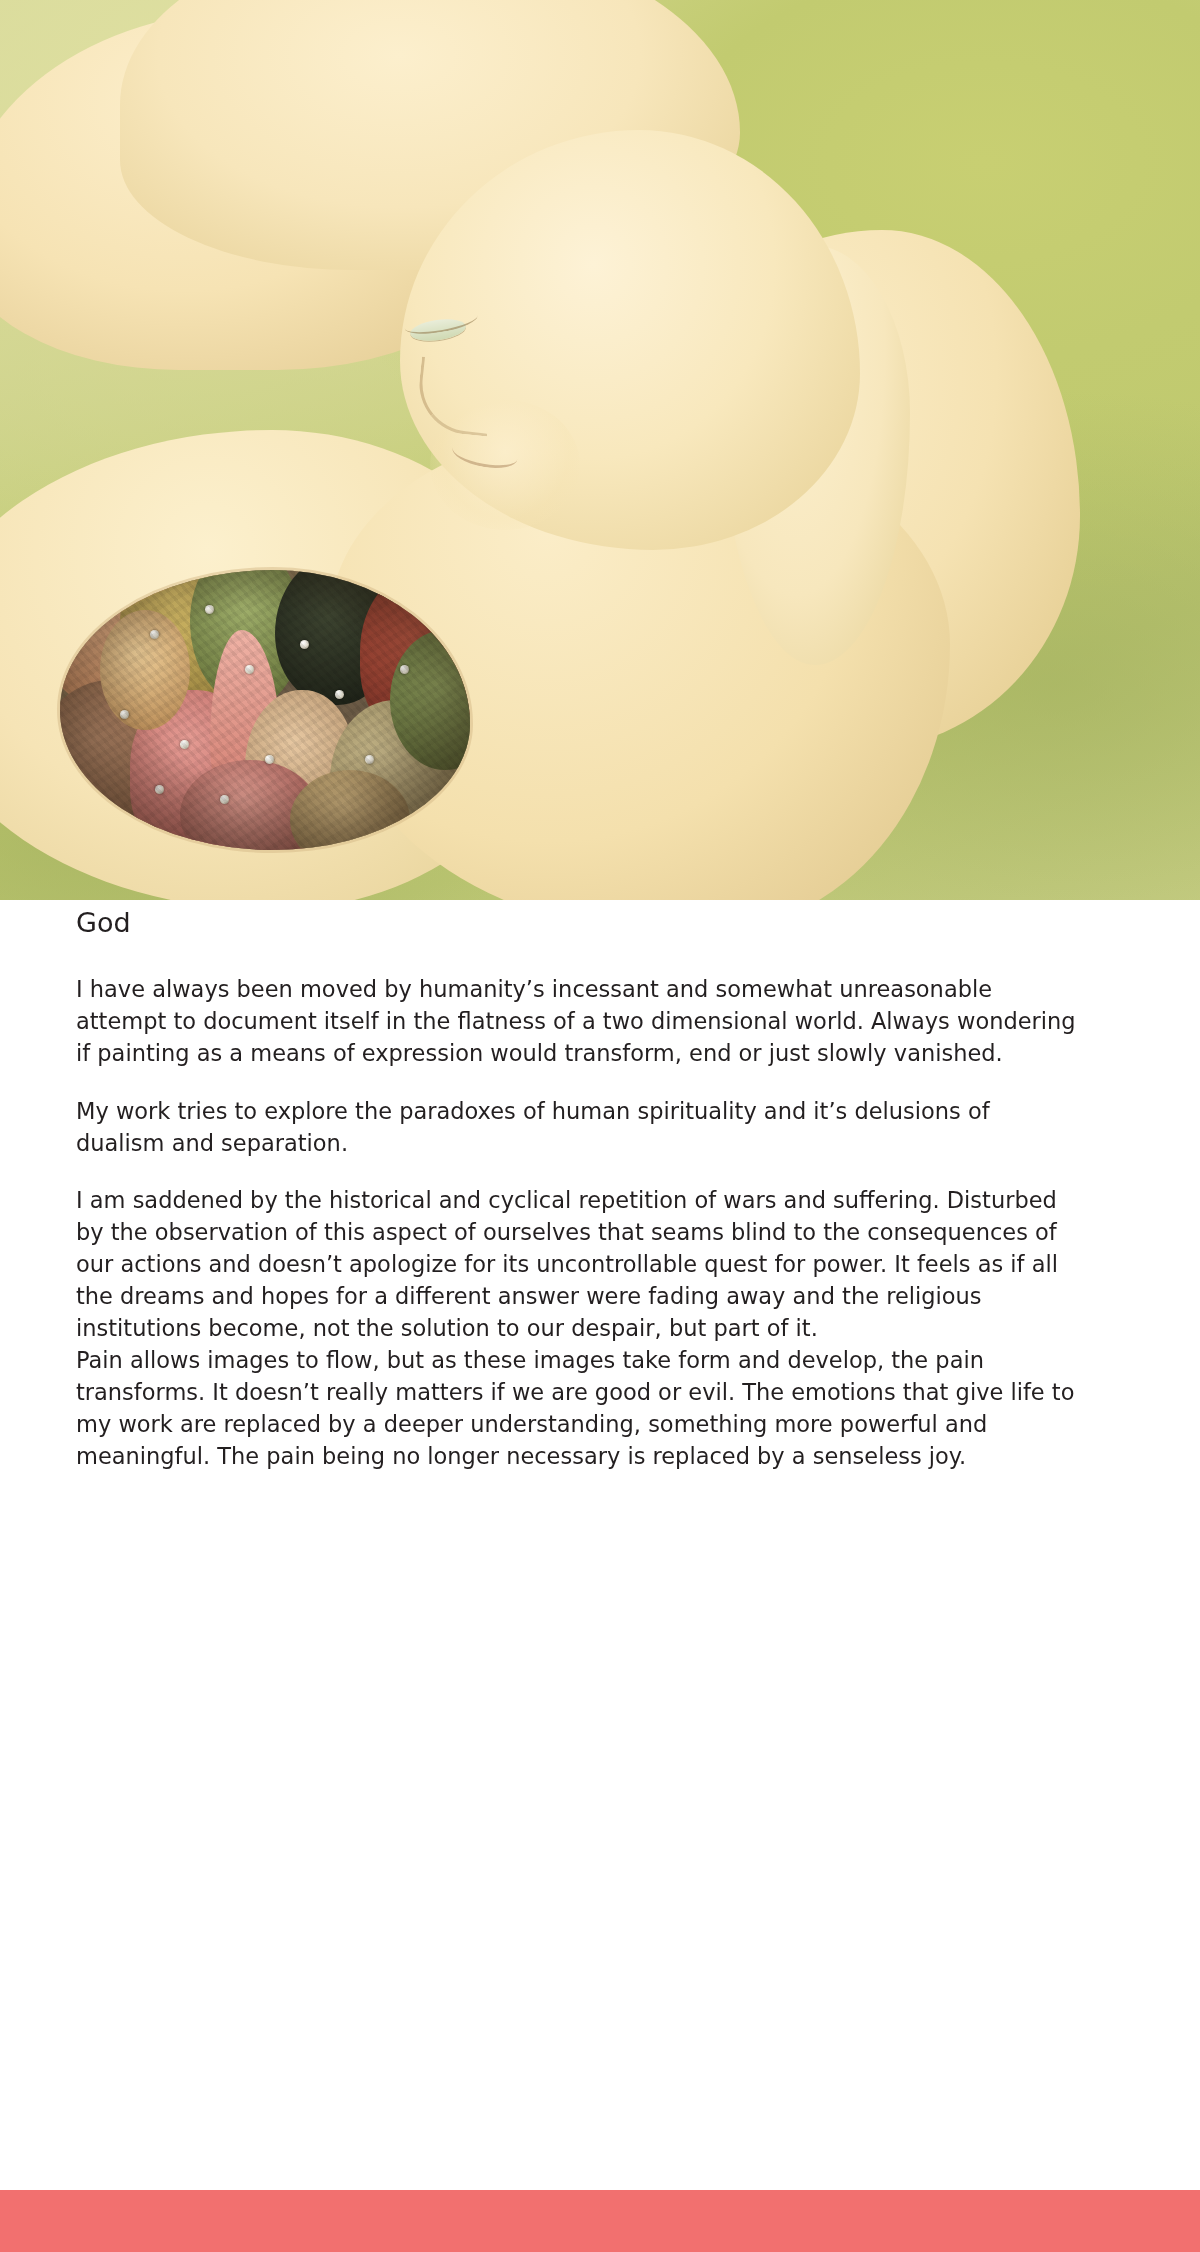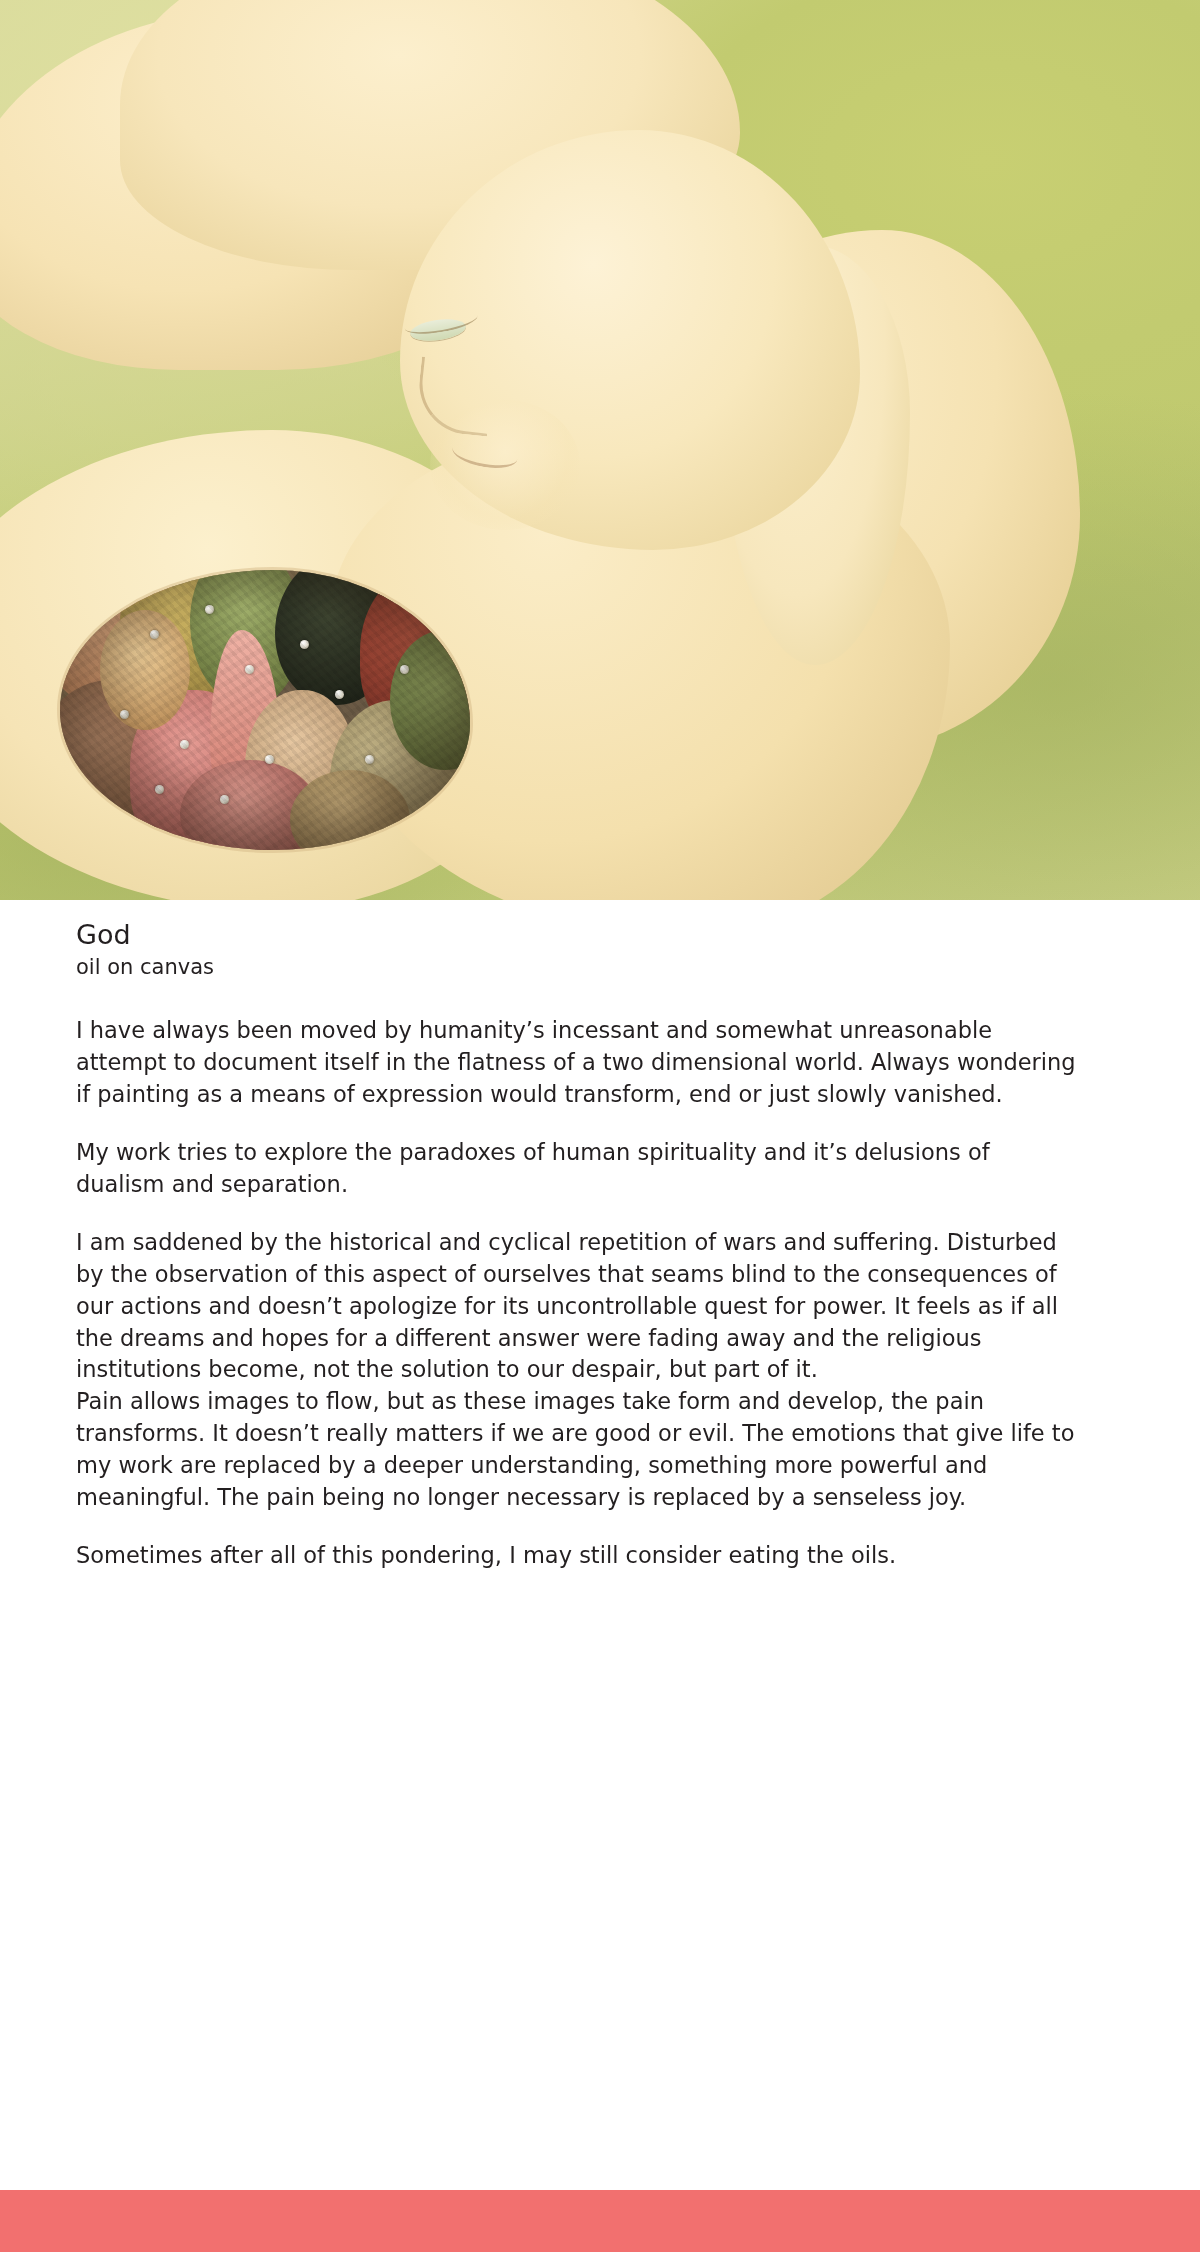--- a/index.html
+++ b/index.html
@@ -181,21 +181,21 @@
   .dot {
     position: absolute;
     width: 9px; height: 9px;
     border-radius: 50%;
     background: radial-gradient(circle at 35% 30%, #ffffff 0%, #dedacb 55%, #8d8672 100%);
     box-shadow: 0 0 3px rgba(0,0,0,0.5);
   }
 
   
   .content {
-    padding: 18px 60px 0 76px;
+    padding: 6px 60px 0 76px;
     flex: 1;
   }
   .title {
     font-size: 27px;
     line-height: 1.25;
     margin: 0 0 2px 0;
     font-weight: 400;
   }
   .meta {
     font-size: 21px;
@@ -281,27 +281,25 @@
 
       <div class="belly-grain"></div>
       <div class="belly-vignette"></div>
     </div>
   </div>
 
   <div class="content">
 
     <div>
       <h1 class="title">God</h1>
-      <p class="meta">oil on canvas</p>
     </div>
 
     <div class="statement">
       <p>I have always been moved by humanity’s incessant and somewhat unreasonable attempt to document itself in the flatness of a two dimensional world.  Always wondering if painting as a means of expression would transform, end or just slowly vanished.</p>
       <p>My work tries to explore the paradoxes of human spirituality and it’s delusions of dualism and separation.</p>
       <p class="tight">I am saddened by the historical and cyclical repetition of wars and suffering. Disturbed by the observation of this aspect of ourselves that seams blind to the consequences of our actions and doesn’t apologize for its uncontrollable quest for power. It feels as if all the dreams and hopes for a different answer were fading away and the religious institutions become, not the solution to our despair, but part of it.</p>
       <p>Pain allows images to flow, but as these images take form and develop, the pain transforms. It doesn’t really matters if we are good or evil. The emotions that give life to my work are replaced by a deeper understanding, something more powerful and meaningful.  The pain being no longer necessary is replaced by a senseless joy.</p>
-      <p>Sometimes after all of this pondering, I may still consider eating the oils.</p>
     </div>
   </div>
 
   <div class="footer-bar" style="background: rgb(242, 112, 111);"></div>
 
 </div>
 
 </body></html>

